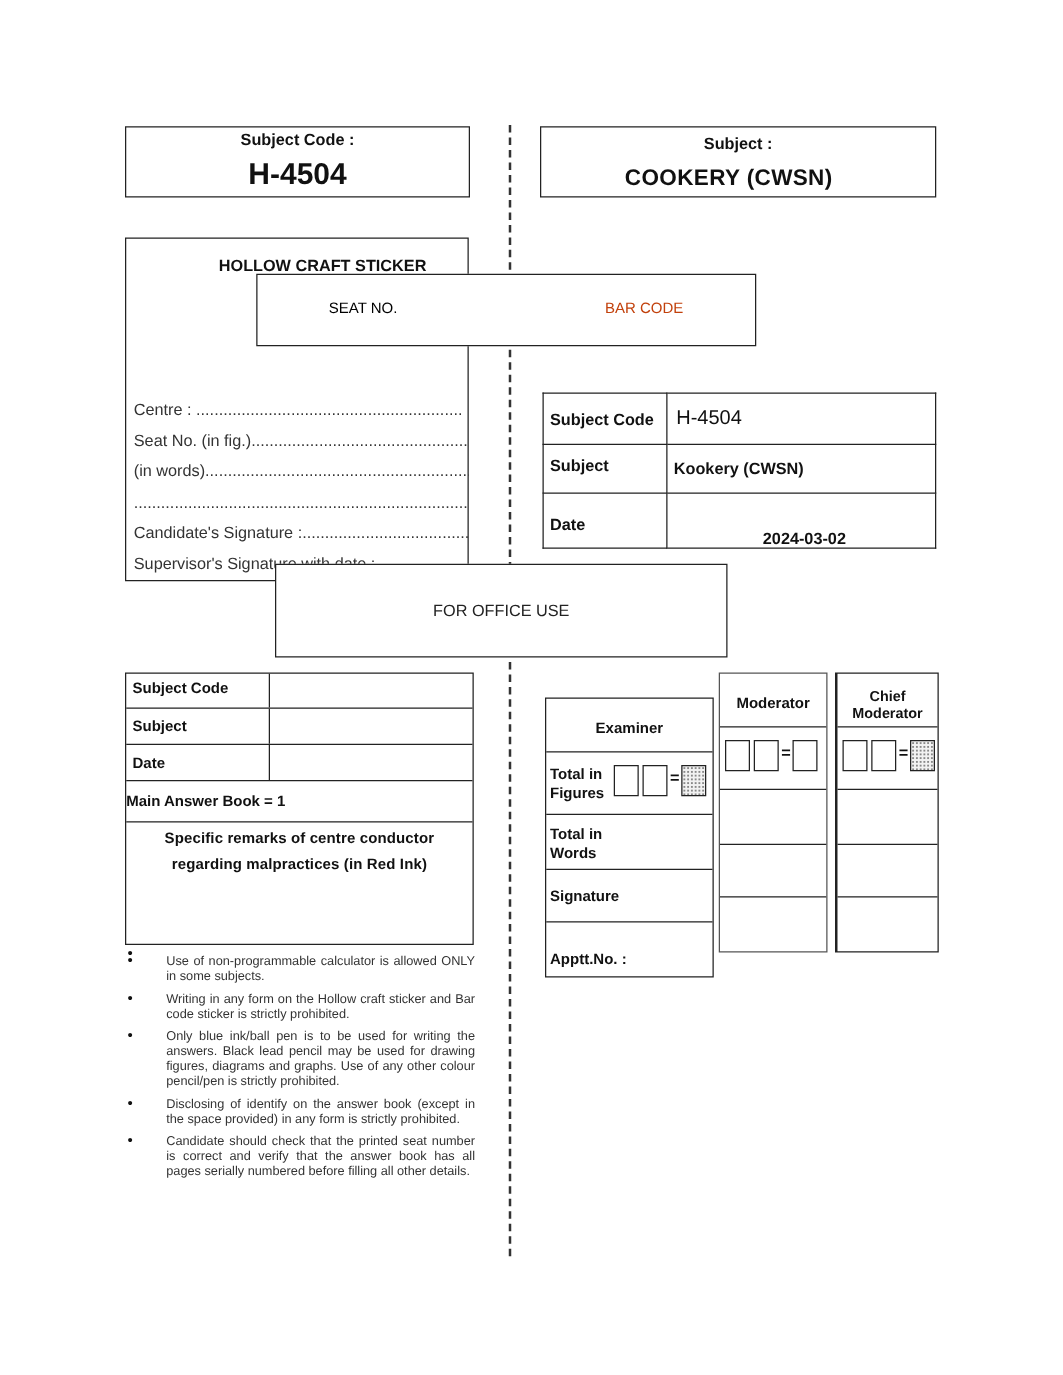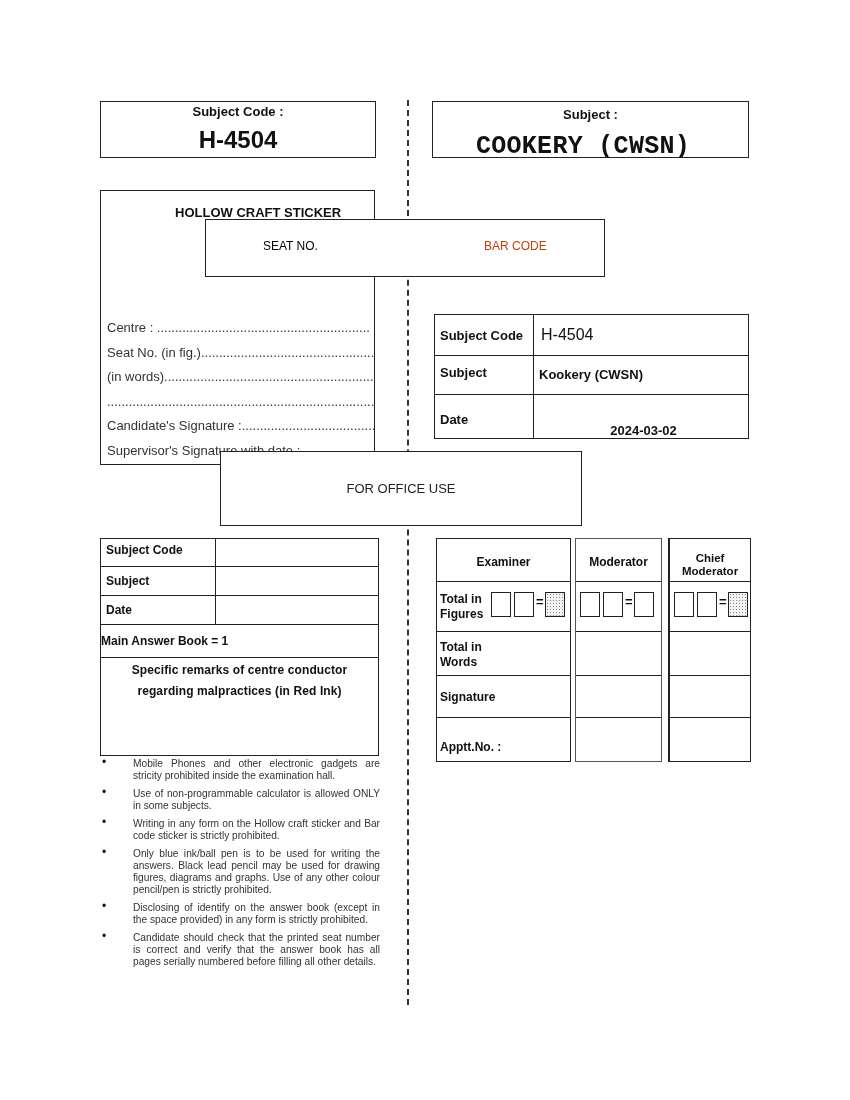--- a/index.html
+++ b/index.html
@@ -11,21 +11,21 @@
   .divider { position: absolute; left: 407px; top: 100px; width: 0; height: 905px;
              border-left: 2px dashed #333; }
 
   
   #code-box { left: 100px; top: 101px; width: 276px; height: 57px; }
   #code-box .lbl { position: absolute; left: 0; right: 0; top: 2px; font-size: 13px; font-weight: bold; text-align: center; }
   #code-box .val { position: absolute; left: 0; right: 0; top: 24px; font-size: 24px; font-weight: bold; text-align: center; }
 
   #subj-box { left: 432px; top: 101px; width: 317px; height: 57px; }
   #subj-box .lbl { position: absolute; left: 0; right: 0; top: 5px; font-size: 13px; font-weight: bold; text-align: center; }
-  #subj-box .val { position: absolute; left: 0; right: 15px; top: 30px; font-size: 25px; font-weight: bold; text-align: center; letter-spacing: 0.3px; font-family: Liberation Mono, monospace; }
+  #subj-box .val { position: absolute; left: 0; right: 15px; top: 30px; font-size: 18px; font-weight: bold; text-align: center; letter-spacing: 0.3px; }
 
   
   #sticker-box { left: 100px; top: 162px; width: 275px; height: 275px; margin-top: 28px; }
   #sticker-title { position: absolute; left: 74px; top: 14px; font-size: 13px; font-weight: bold; }
   .sticker-lines { position: absolute; left: 6px; top: 129px; width: 268px; font-size: 13px; color: #333; }
   .sticker-lines div { height: 24.5px; line-height: 16px; white-space: nowrap; overflow: hidden; }
 
   #seat-box { left: 205px; top: 219px; width: 400px; height: 58px; }
   #seat-box .seat { position: absolute; left: 57px; top: 19px; font-size: 12px; color: #000000; }
   #seat-box .bar { position: absolute; left: 278px; top: 19px; font-size: 12px; color: #c2410c; }
@@ -58,21 +58,21 @@
   .ol-main { height: 33px; border-bottom: 1.3px solid #222; text-align: left; font-size: 12px; font-weight: bold; padding-top: 9px; }
   .ol-remarks { height: 97px; text-align: center; font-size: 12px; font-weight: bold; line-height: 21px; padding-top: 2px; letter-spacing: 0.1px; }
 
   
   #rules { position: absolute; left: 100px; top: 758px; width: 280px; }
   .rule { position: relative; padding-left: 33px; font-size: 10.2px; line-height: 12px; color: #333; text-align: justify; margin-bottom: 6px; }
   .rule .bullet { position: absolute; left: 2px; top: -2px; font-size: 12px; color: #111; }
 
   
   .col { position: absolute; top: 538px; height: 224px; border: 1.3px solid #222; }
-  #col-examiner { left: 436px; width: 135px; }
+  #col-examiner { left: 436px; width: 135px; margin-top: 20px; }
   #col-moderator { left: 575px; width: 87px; border-color: #555; }
   #col-chief { left: 668px; width: 83px; border-left-width: 2px; }
   .cell { position: absolute; left: 0; right: 0; border-bottom: 1.3px solid #222; }
   .cell.last { border-bottom: none; }
   .hdr { top: 0; height: 43px; font-size: 12px; font-weight: bold; text-align: center; }
   .c-fig { top: 43px; height: 50px; }
   .c-words { top: 93px; height: 44px; }
   .c-sig { top: 137px; height: 42px; }
   .c-app { top: 179px; height: 44px; }
   .rowlbl { position: absolute; left: 3px; font-size: 12px; font-weight: bold; line-height: 15px; }
@@ -149,21 +149,21 @@
     <div class="v"></div>
   </div>
   <div class="ol-main">Main Answer Book = 1</div>
   <div class="ol-remarks">
     <div>Specific remarks of centre conductor</div>
     <div>regarding malpractices (in Red Ink)</div>
   </div>
 </div>
 
 <div id="rules">
-  <div class="rule"><span class="bullet">•</span><span>Mobile Phones and other electronic gadgets are stricity prohibited inside the examination hall.</span></div>
+  <div class="rule"><span class="bullet">•</span></div>
   <div class="rule"><span class="bullet">•</span><span>Use of non-programmable calculator is allowed ONLY in some subjects.</span></div>
   <div class="rule"><span class="bullet">•</span><span>Writing in any form on the Hollow craft sticker and Bar code sticker is strictly prohibited.</span></div>
   <div class="rule"><span class="bullet">•</span><span>Only blue ink/ball pen is to be used for writing the answers. Black lead pencil may be used for drawing figures, diagrams and graphs. Use of any other colour pencil/pen is strictly prohibited.</span></div>
   <div class="rule"><span class="bullet">•</span><span>Disclosing of identify on the answer book (except in the space provided) in any form is strictly prohibited.</span></div>
   <div class="rule"><span class="bullet">•</span><span>Candidate should check that the printed seat number is correct and verify that the answer book has all pages serially numbered before filling all other details.</span></div>
 </div>
 
 <div class="col" id="col-examiner">
   <div class="cell hdr">
     <div style="padding-top:16px;">Examiner</div>

